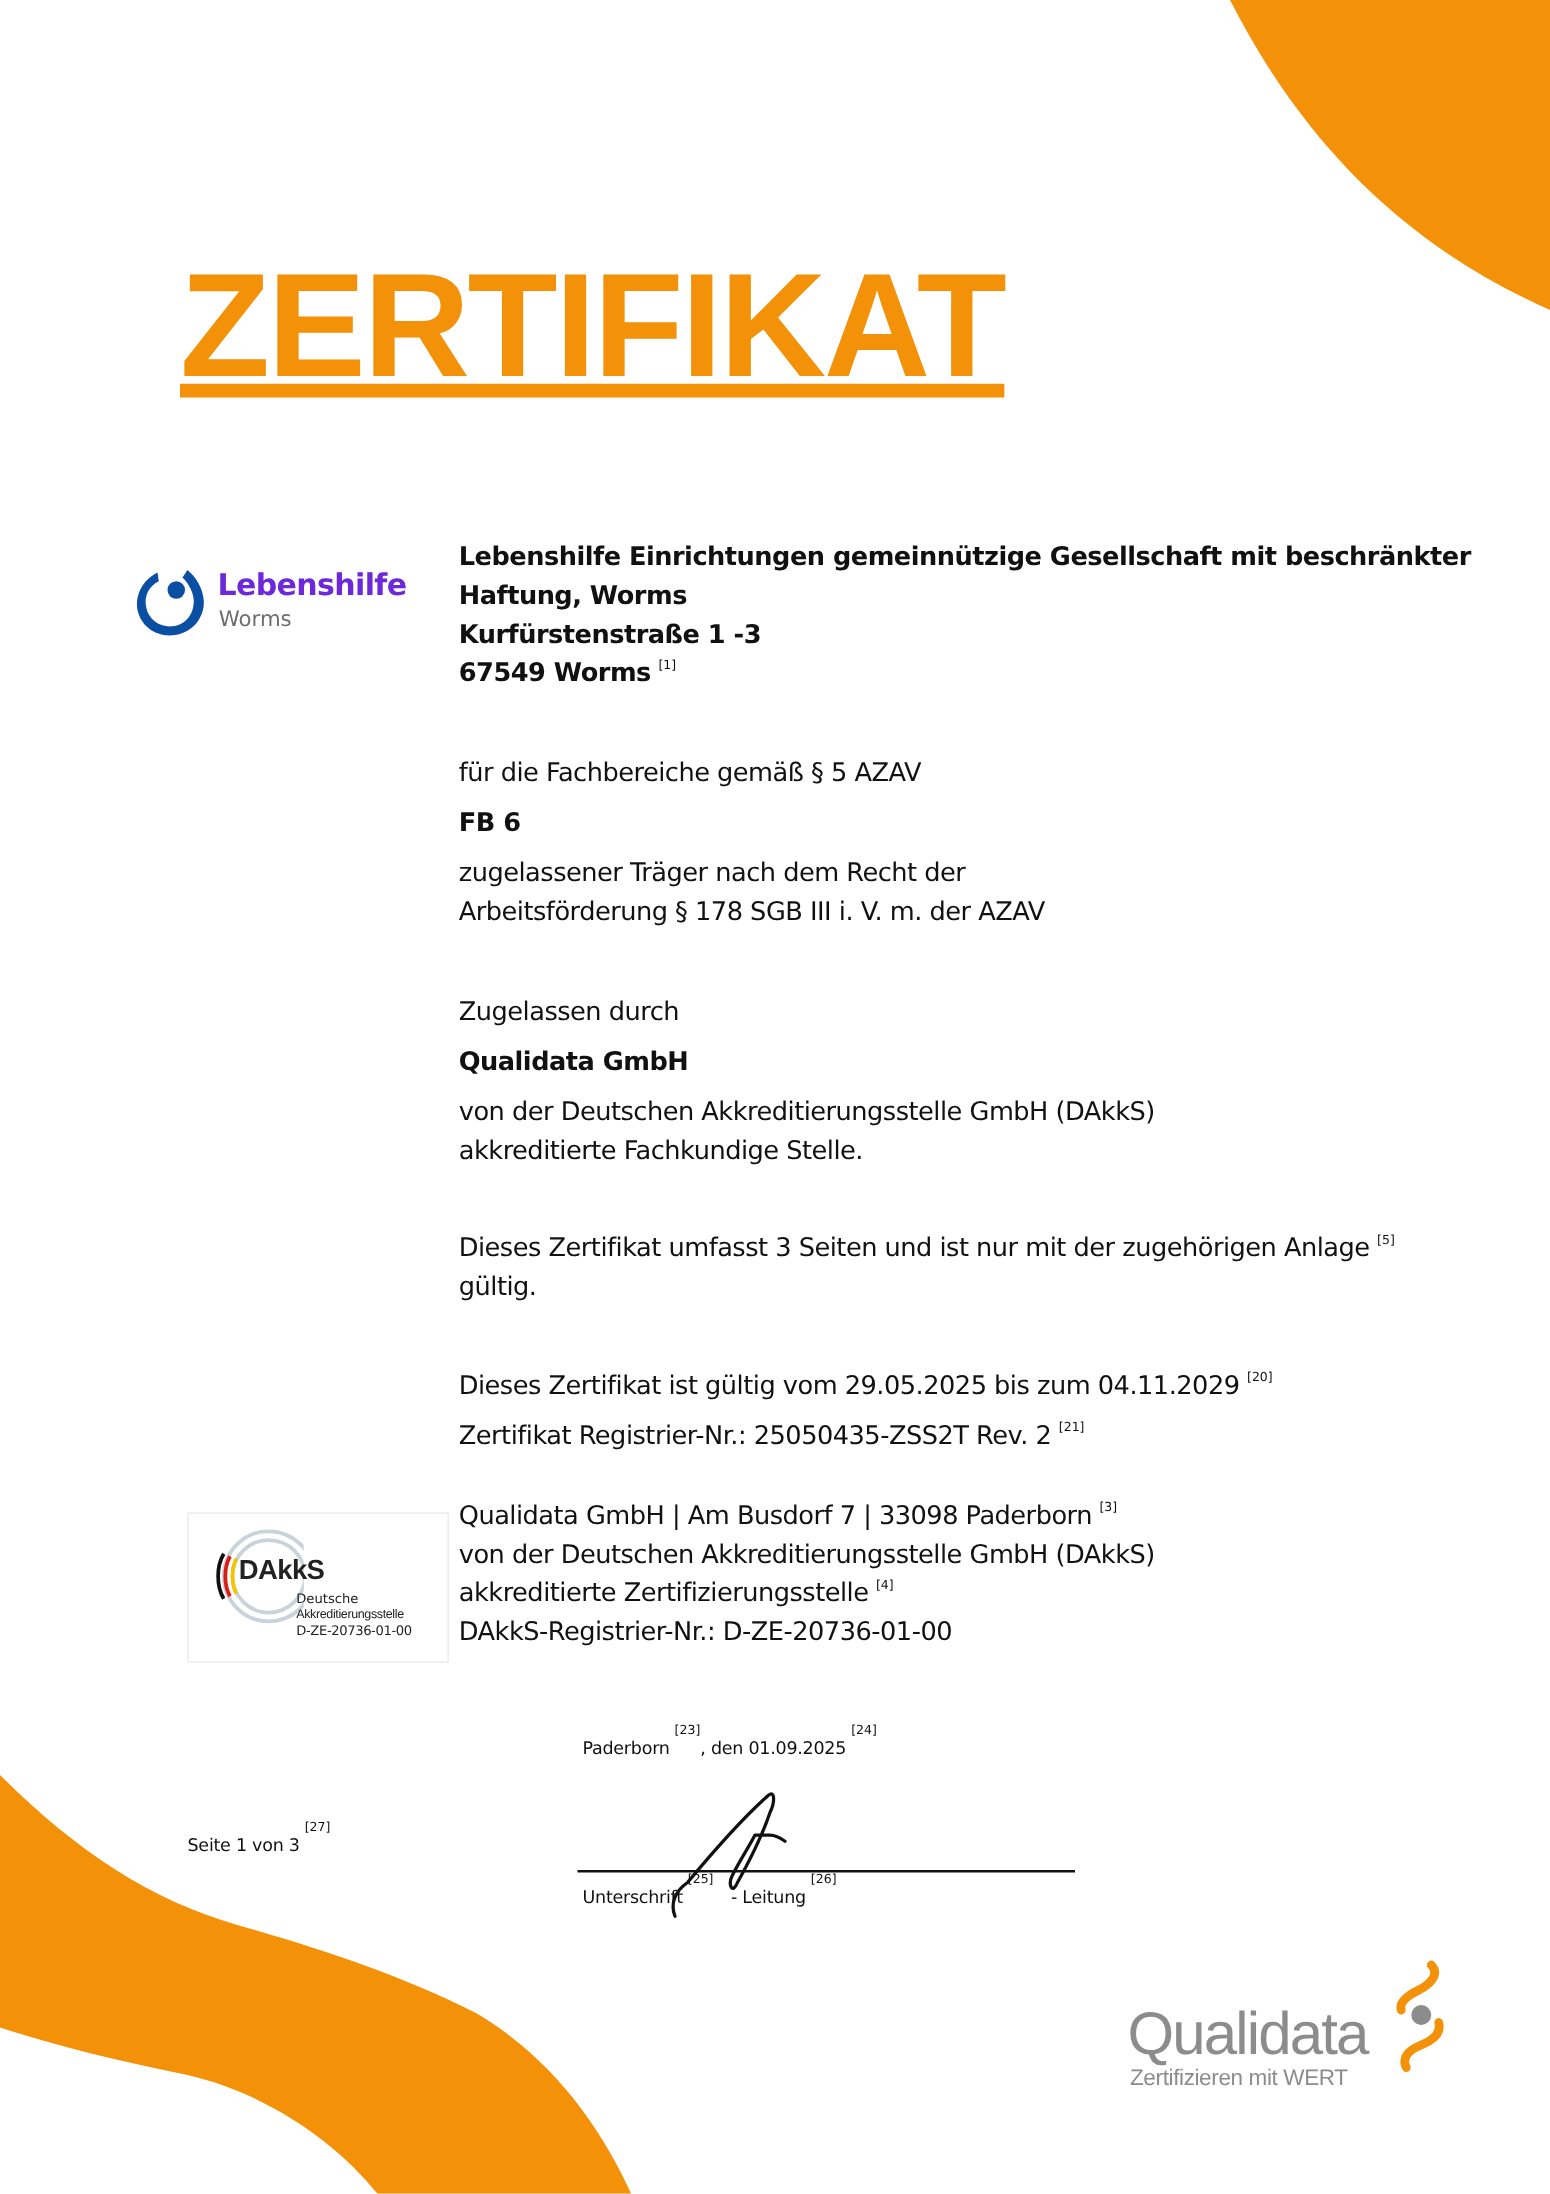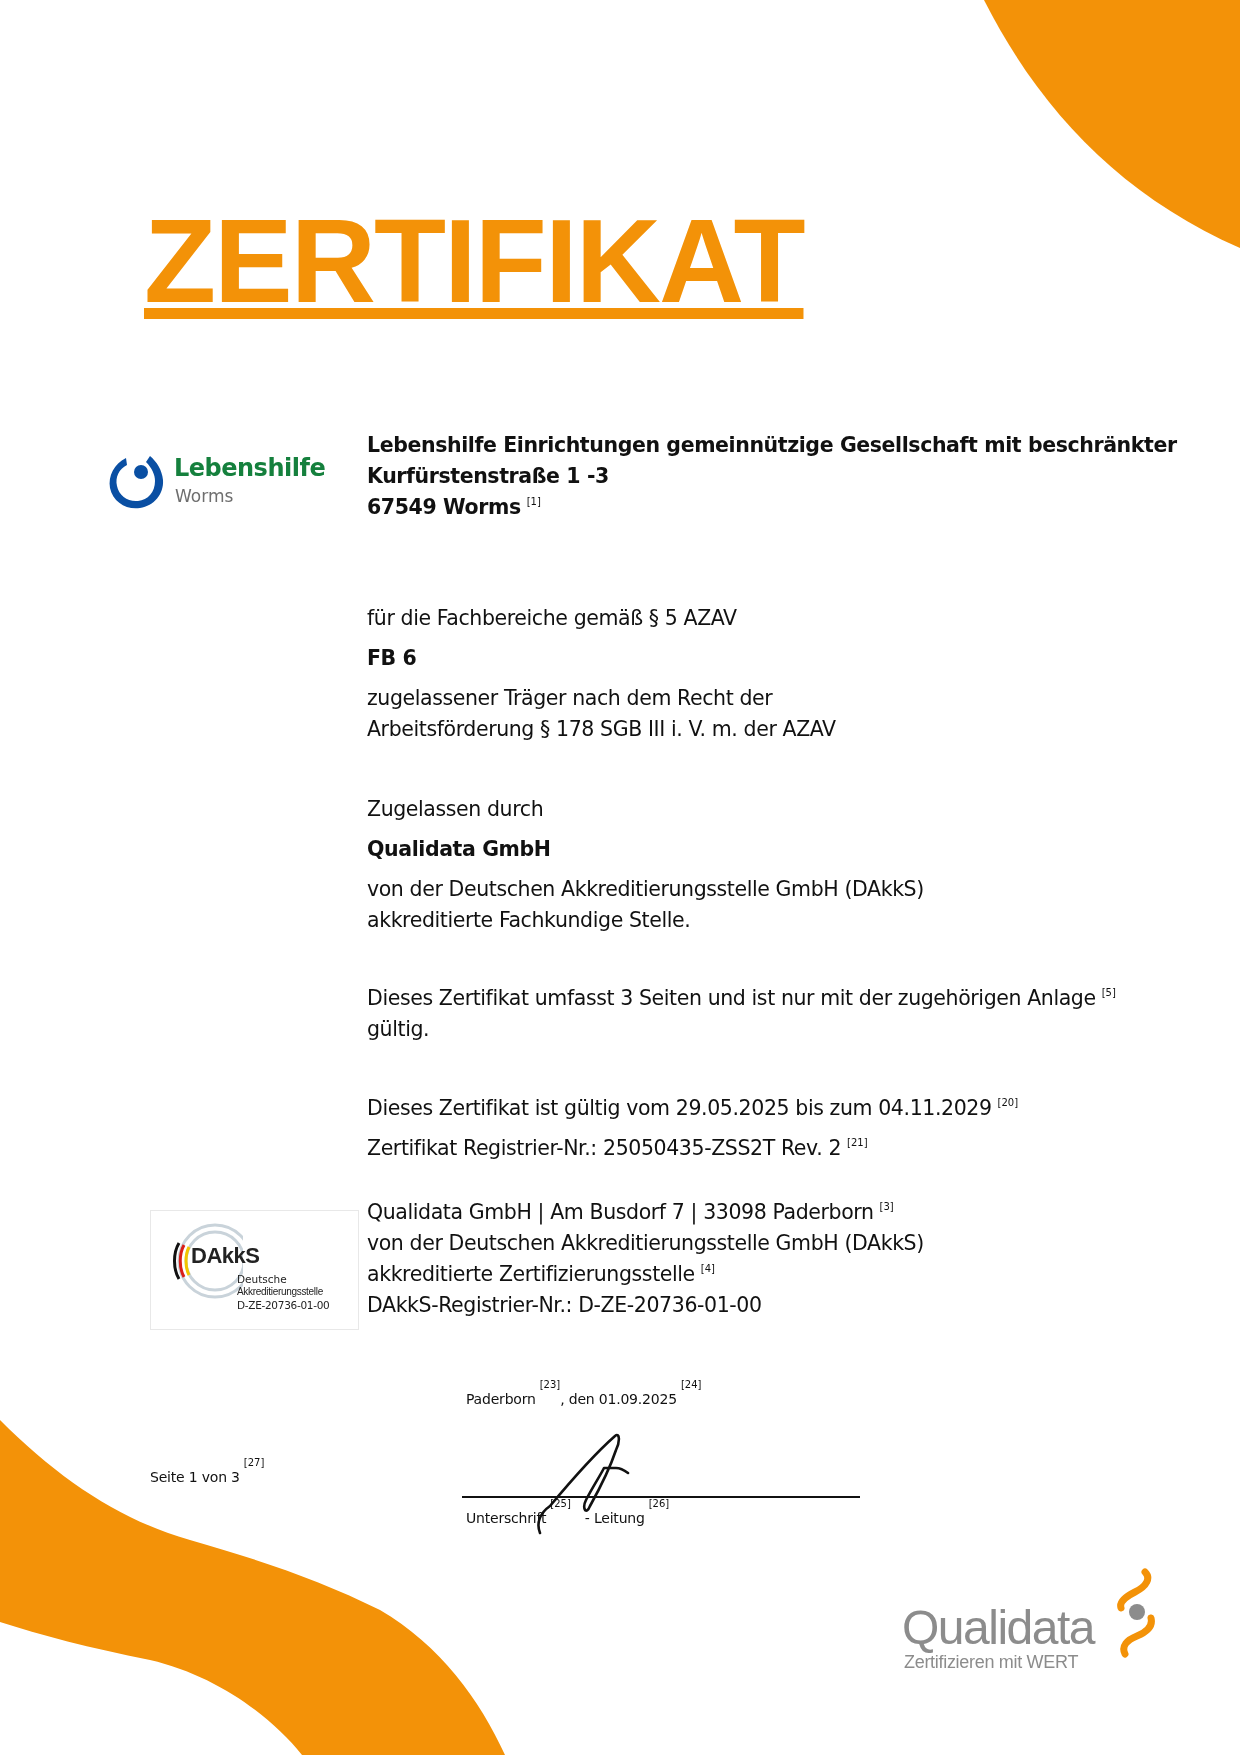--- a/index.html
+++ b/index.html
@@ -58,26 +58,27 @@
            C90 1648 40 1635 0 1622 Z" fill="#F39208"></path>
 </svg>
 
 <h1 class="abs title">ZERTIFIKAT</h1>
 
 <div class="logo-box" style="left:106px; top:450px; width:220px; height:62px;">
   <svg width="66" height="62" viewBox="0 0 66 62" style="position:absolute; left:0; top:0;">
     <path d="M20 8 C8 14 2 26 4 38 C7 52 20 60 34 58 C48 56 58 44 57 30 C56 20 51 12 44 6 L40 12 C46 18 49 25 49 31 C49 42 42 50 32 51 C22 52 13 46 11 36 C9 27 13 19 21 15 Z" fill="#0A4FA3"></path>
     <circle cx="35" cy="22" r="7" fill="#0A4FA3"></circle>
   </svg>
-  <div style="position:absolute; left:68px; top:4px; font-family:'DejaVu Sans',sans-serif; font-weight:700; font-size:24px; color:#15803d; letter-spacing:-0.5px;">Lebenshilfe</div>
+  <div style="position:absolute; left:68px; top:4px; font-family:'DejaVu Sans',sans-serif; font-weight:700; font-size:24px; color:#6d28d9; letter-spacing:-0.5px;">Lebenshilfe</div>
   <div style="position:absolute; left:69px; top:36px; font-family:'DejaVu Sans',sans-serif; font-size:17px; color:#6E6E6E;">Worms</div>
 </div>
 
 <div class="abs body-text bold" style="left:367px; top:430px;">
   <div>Lebenshilfe Einrichtungen gemeinnützige Gesellschaft mit beschränkter</div>
+  <div>Haftung, Worms</div>
   <div>Kurfürstenstraße 1 -3</div>
   <div>
     <span>67549 Worms</span><sup class="fn" style="font-weight:400;">[1]</sup>
   </div>
 </div>
 
 <div class="abs body-text" style="left:367px; top:603px;">
   <div>für die Fachbereiche gemäß § 5 AZAV</div>
   <div class="bold" style="margin-top:9px;">FB 6</div>
   <div style="margin-top:9px;">zugelassener Träger nach dem Recht der</div>

